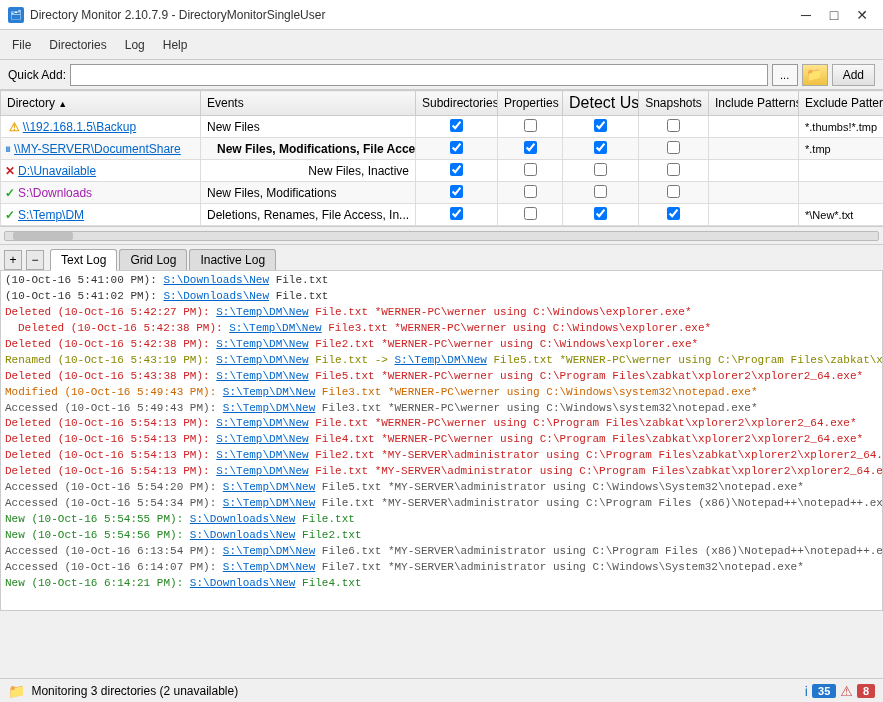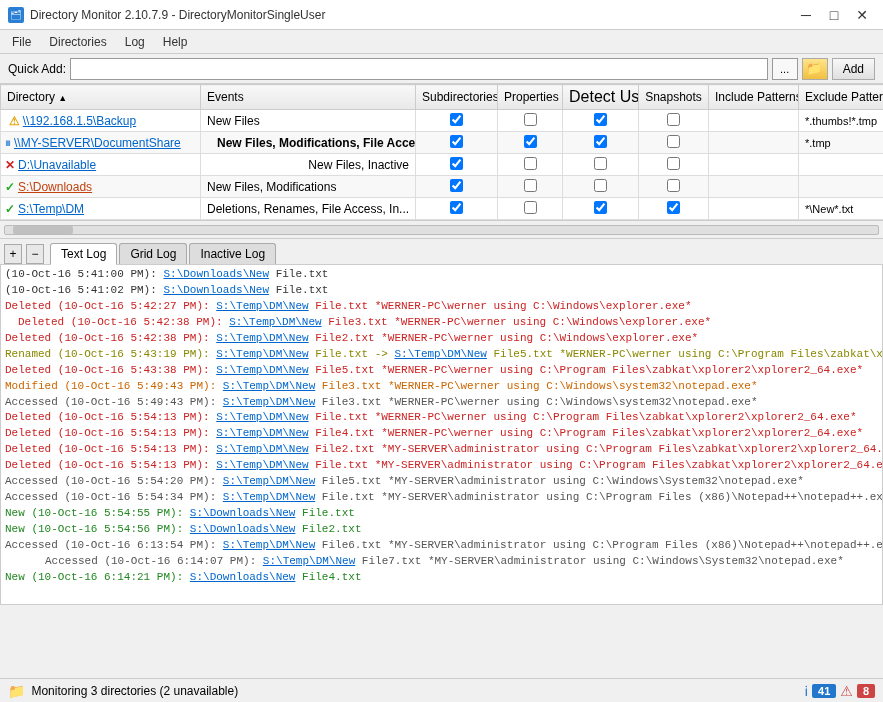--- a/index.html
+++ b/index.html
@@ -6,21 +6,21 @@
     body { font-family: 'Segoe UI', Tahoma, Arial, sans-serif; font-size: 12px; background: #f0f0f0; width: 883px; height: 702px; overflow: hidden; }
     
     
     #title-bar { background: #fff; display: flex; align-items: center; justify-content: space-between; padding: 6px 8px; border-bottom: 1px solid #ccc; height: 30px; }
     #title-bar-left { display: flex; align-items: center; gap: 6px; font-size: 12px; color: #333; }
     #title-bar-icon { width: 16px; height: 16px; background: #2a7fd4; border-radius: 2px; display: flex; align-items: center; justify-content: center; color: white; font-size: 9px; }
     #title-bar-controls { display: flex; gap: 2px; }
     .title-btn { width: 26px; height: 20px; border: none; background: transparent; cursor: pointer; font-size: 14px; display: flex; align-items: center; justify-content: center; color: #333; }
 
     
-    #menu-bar { background: #f0f0f0; display: flex; align-items: center; gap: 2px; padding: 2px 4px; height: 24px; border-bottom: 1px solid #ccc; }
+    #menu-bar { background: #f0f0f0; display: flex; align-items: center; gap: 2px; padding: 2px 4px; height: 30px; border-bottom: 1px solid #ccc; }
     .menu-item { padding: 2px 8px; cursor: pointer; color: #333; }
 
     
     #quick-add { background: #f0f0f0; display: flex; align-items: center; gap: 4px; padding: 4px 8px; height: 30px; border-bottom: 1px solid #ccc; }
     #quick-add-input { flex: 1; height: 22px; border: 1px solid #999; padding: 2px 4px; font-size: 12px; }
 
     
     #dir-table-wrapper { background: white; border-bottom: 1px solid #ccc; overflow: hidden; }
     #dir-table { width: 100%; border-collapse: collapse; table-layout: fixed; }
     #dir-table th { background: linear-gradient(#f8f8f8, #e8e8e8); border: 1px solid #ccc; padding: 3px 6px; text-align: left; font-size: 12px; font-weight: normal; white-space: nowrap; overflow: hidden; }
@@ -125,21 +125,21 @@
           <td style="overflow: hidden; white-space: nowrap; border: 1px solid rgb(221, 221, 221); padding: 2px 4px;"><span style="color: rgb(204, 34, 34); margin-right: 3px; font-weight: bold;">✕</span><span style="color: rgb(0, 102, 204); text-decoration: underline; cursor: pointer;">D:\Unavailable</span></td>
           <td style="border: 1px solid rgb(221, 221, 221); padding: 2px 6px; overflow: hidden; white-space: nowrap; text-align: right;">New Files, Inactive</td>
           <td style="text-align: center; border: 1px solid rgb(221, 221, 221); padding: 2px 4px;"><input type="checkbox" checked="" style=""></td>
           <td style="text-align: center; border: 1px solid rgb(221, 221, 221); padding: 2px 4px;"><input type="checkbox" style=""></td>
           <td style="text-align: center; border: 1px solid rgb(221, 221, 221); padding: 2px 4px;"><input type="checkbox" style=""></td>
           <td style="text-align: center; border: 1px solid rgb(221, 221, 221); padding: 2px 4px;"><input type="checkbox" style=""></td>
           <td style="border: 1px solid rgb(221, 221, 221); padding: 2px 6px; font-size: 11px;"></td>
           <td style="border: 1px solid rgb(221, 221, 221); padding: 2px 6px; font-size: 11px;"></td>
         </tr>
         <tr style="background: rgb(248, 248, 248);">
-          <td style="overflow: hidden; white-space: nowrap; border: 1px solid rgb(221, 221, 221); padding: 2px 4px;"><span style="color: rgb(34, 170, 34); margin-right: 3px; font-weight: bold;">✓</span><span style="color: #c2410c; text-decoration: underline; cursor: pointer;">S:\Downloads</span></td>
+          <td style="overflow: hidden; white-space: nowrap; border: 1px solid rgb(221, 221, 221); padding: 2px 4px;"><span style="color: rgb(34, 170, 34); margin-right: 3px; font-weight: bold;">✓</span><span style="color: #a21caf; cursor: pointer;">S:\Downloads</span></td>
           <td style="border: 1px solid rgb(221, 221, 221); padding: 2px 6px; overflow: hidden; white-space: nowrap;">New Files, Modifications</td>
           <td style="text-align: center; border: 1px solid rgb(221, 221, 221); padding: 2px 4px;"><input type="checkbox" checked="" style=""></td>
           <td style="text-align: center; border: 1px solid rgb(221, 221, 221); padding: 2px 4px;"><input type="checkbox" style=""></td>
           <td style="text-align: center; border: 1px solid rgb(221, 221, 221); padding: 2px 4px;"><input type="checkbox" style=""></td>
           <td style="text-align: center; border: 1px solid rgb(221, 221, 221); padding: 2px 4px;"><input type="checkbox" style=""></td>
           <td style="border: 1px solid rgb(221, 221, 221); padding: 2px 6px; font-size: 11px;"></td>
           <td style="border: 1px solid rgb(221, 221, 221); padding: 2px 6px; font-size: 11px;"></td>
         </tr>
         <tr>
           <td style="overflow: hidden; white-space: nowrap; border: 1px solid rgb(221, 221, 221); padding: 2px 4px;"><span style="color: rgb(34, 170, 34); margin-right: 3px; font-weight: bold;">✓</span><span style="color: rgb(0, 102, 204); text-decoration: underline; cursor: pointer;">S:\Temp\DM</span></td>
@@ -181,29 +181,29 @@
       <div style="white-space: nowrap; color: rgb(85, 85, 85);">Accessed (10-Oct-16 5:49:43 PM): <span style="color: rgb(0, 102, 204); text-decoration: underline; cursor: pointer;">S:\Temp\DM\New</span> File3.txt *WERNER-PC\werner using C:\Windows\system32\notepad.exe*</div>
       <div style="white-space: nowrap; color: rgb(204, 34, 34);">Deleted (10-Oct-16 5:54:13 PM): <span style="color: rgb(0, 102, 204); text-decoration: underline; cursor: pointer;">S:\Temp\DM\New</span> File.txt *WERNER-PC\werner using C:\Program Files\zabkat\xplorer2\xplorer2_64.exe*</div>
       <div style="white-space: nowrap; color: rgb(204, 34, 34);">Deleted (10-Oct-16 5:54:13 PM): <span style="color: rgb(0, 102, 204); text-decoration: underline; cursor: pointer;">S:\Temp\DM\New</span> File4.txt *WERNER-PC\werner using C:\Program Files\zabkat\xplorer2\xplorer2_64.exe*</div>
       <div style="white-space: nowrap; color: rgb(204, 34, 34);">Deleted (10-Oct-16 5:54:13 PM): <span style="color: rgb(0, 102, 204); text-decoration: underline; cursor: pointer;">S:\Temp\DM\New</span> File2.txt *MY-SERVER\administrator using C:\Program Files\zabkat\xplorer2\xplorer2_64.exe*</div>
       <div style="white-space: nowrap; color: rgb(204, 34, 34);">Deleted (10-Oct-16 5:54:13 PM): <span style="color: rgb(0, 102, 204); text-decoration: underline; cursor: pointer;">S:\Temp\DM\New</span> File.txt *MY-SERVER\administrator using C:\Program Files\zabkat\xplorer2\xplorer2_64.exe*</div>
       <div style="white-space: nowrap; color: rgb(85, 85, 85);">Accessed (10-Oct-16 5:54:20 PM): <span style="color: rgb(0, 102, 204); text-decoration: underline; cursor: pointer;">S:\Temp\DM\New</span> File5.txt *MY-SERVER\administrator using C:\Windows\System32\notepad.exe*</div>
       <div style="white-space: nowrap; color: rgb(85, 85, 85);">Accessed (10-Oct-16 5:54:34 PM): <span style="color: rgb(0, 102, 204); text-decoration: underline; cursor: pointer;">S:\Temp\DM\New</span> File.txt *MY-SERVER\administrator using C:\Program Files (x86)\Notepad++\notepad++.exe*</div>
       <div style="white-space: nowrap; color: rgb(34, 136, 34);">New (10-Oct-16 5:54:55 PM): <span style="color: rgb(0, 102, 204); text-decoration: underline; cursor: pointer;">S:\Downloads\New</span> File.txt</div>
       <div style="white-space: nowrap; color: rgb(34, 136, 34);">New (10-Oct-16 5:54:56 PM): <span style="color: rgb(0, 102, 204); text-decoration: underline; cursor: pointer;">S:\Downloads\New</span> File2.txt</div>
       <div style="white-space: nowrap; color: rgb(85, 85, 85);">Accessed (10-Oct-16 6:13:54 PM): <span style="color: rgb(0, 102, 204); text-decoration: underline; cursor: pointer;">S:\Temp\DM\New</span> File6.txt *MY-SERVER\administrator using C:\Program Files (x86)\Notepad++\notepad++.exe*</div>
-      <div style="white-space: nowrap; color: rgb(85, 85, 85); margin-left: 40px;">Accessed (10-Oct-16 6:14:07 PM): <span style="color: rgb(0, 102, 204); text-decoration: underline; cursor: pointer;">S:\Temp\DM\New</span> File7.txt *MY-SERVER\administrator using C:\Windows\System32\notepad.exe*</div>
+      <div style="white-space: nowrap; color: rgb(85, 85, 85);">Accessed (10-Oct-16 6:14:07 PM): <span style="color: rgb(0, 102, 204); text-decoration: underline; cursor: pointer;">S:\Temp\DM\New</span> File7.txt *MY-SERVER\administrator using C:\Windows\System32\notepad.exe*</div>
       <div style="white-space: nowrap; color: rgb(34, 136, 34);">New (10-Oct-16 6:14:21 PM): <span style="color: rgb(0, 102, 204); text-decoration: underline; cursor: pointer;">S:\Downloads\New</span> File4.txt</div>
     </div>
   </div>
 
 <div id="status-bar" style="background:#f0f0f0;border-top:1px solid #ccc;display:flex;align-items:center;justify-content:space-between;padding:2px 8px;height:24px;position:fixed;bottom:0;width:883px;">
   <div id="status-left" style="display:flex;align-items:center;gap:6px;">
     <span style="color:#e8a020;font-size:14px;">📁</span>
     <span>Monitoring 3 directories (2 unavailable)</span>
   </div>
   <div id="status-right" style="display:flex;align-items:center;gap:4px;">
     <span style="color:#2277cc;font-size:14px;">ℹ</span>
-    <span class="status-badge badge-info" style="background:#2277cc;color:white;padding:1px 6px;border-radius:2px;font-size:11px;font-weight:bold;">41</span>
+    <span class="status-badge badge-info" style="background:#2277cc;color:white;padding:1px 6px;border-radius:2px;font-size:11px;font-weight:bold;">35</span>
     <span style="color:#cc4444;font-size:14px;">⚠</span>
     <span class="status-badge badge-warn" style="background:#cc4444;color:white;padding:1px 6px;border-radius:2px;font-size:11px;font-weight:bold;">8</span>
   </div>
 </div>
 
 </body></html>

